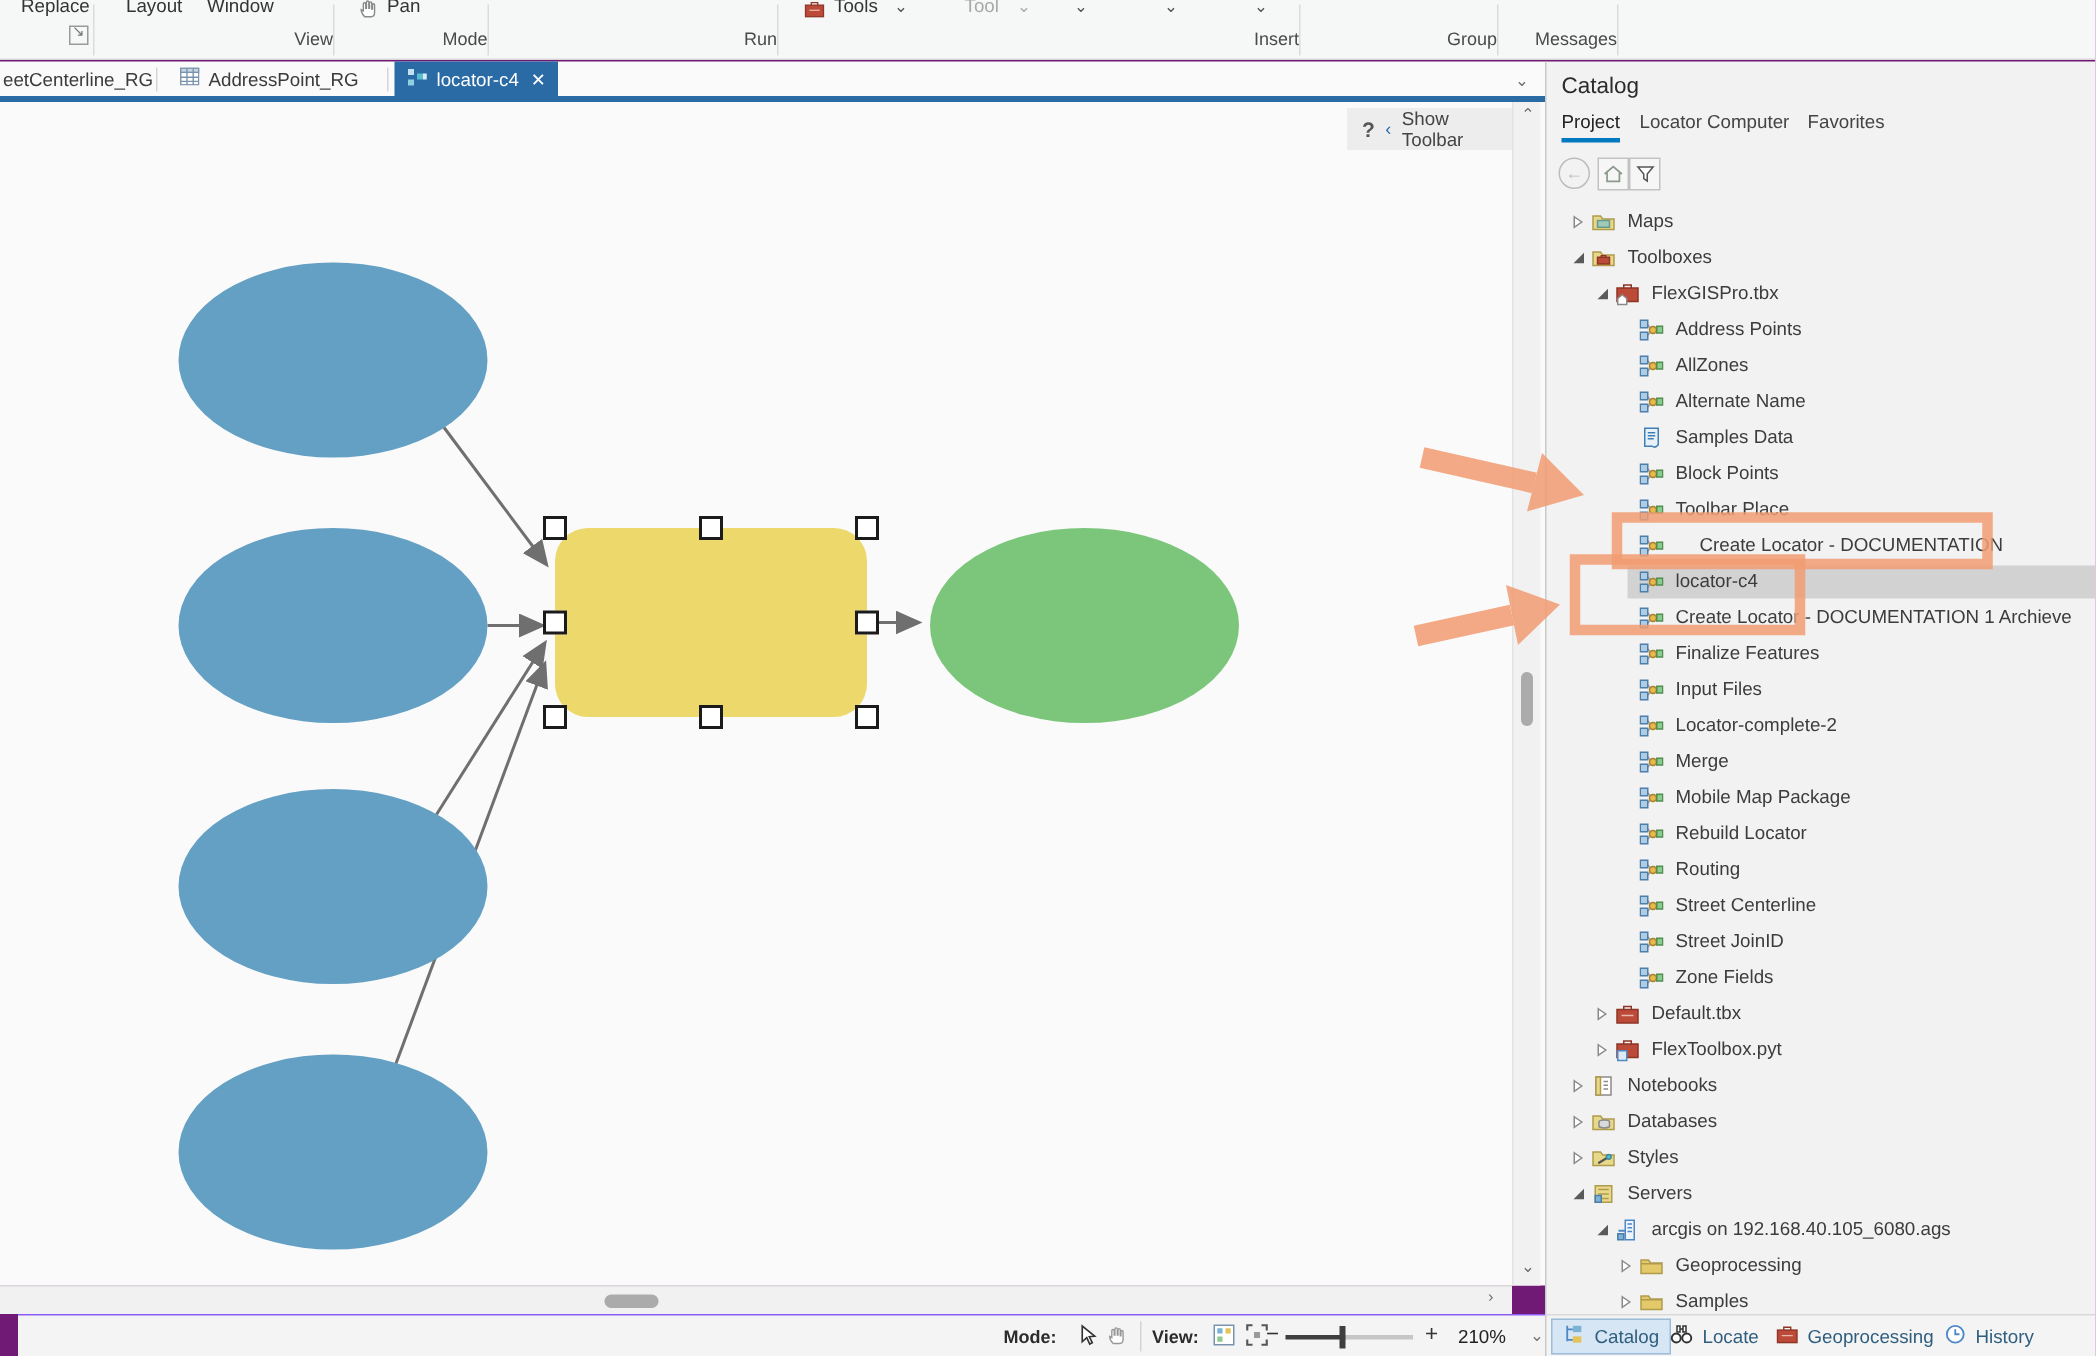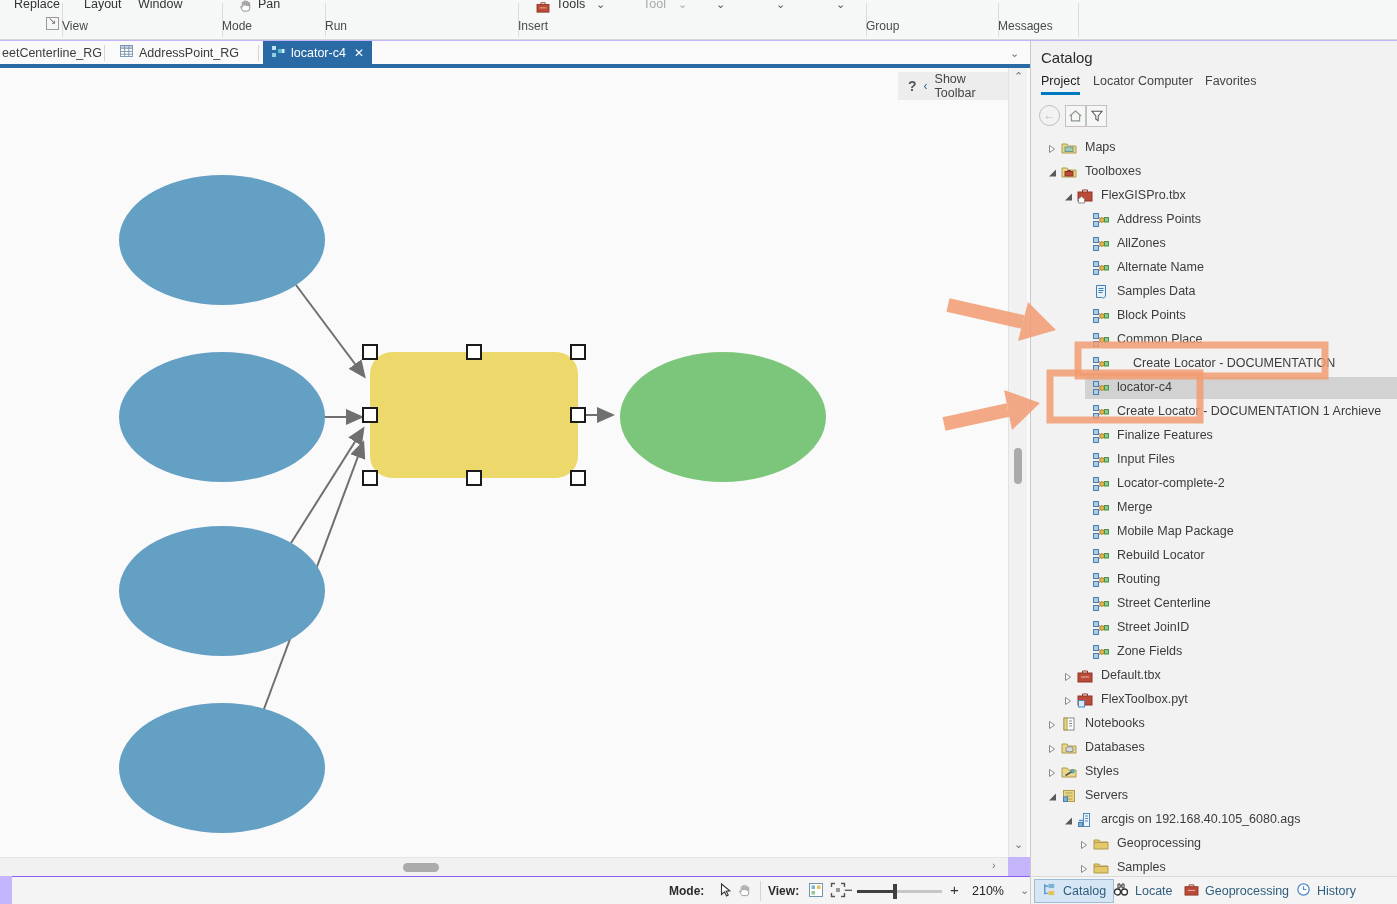--- a/index.html
+++ b/index.html
@@ -1,23 +1,23 @@
 <!DOCTYPE html>
 <html><head>
 <meta charset="utf-8">
 <style>
   * { margin:0; padding:0; box-sizing:border-box; }
   html,body { width:1397px; height:904px; overflow:hidden; }
   body { font-family:"Liberation Sans", sans-serif; color:#3b3b3b; background:#fff; position:relative; }
-  #app { position:absolute; inset:0; width:1397px; height:904px; background:#c4b5fd; overflow:hidden; }
+  #app { position:absolute; inset:0; width:1397px; height:904px; background:#701a75; overflow:hidden; }
 
   
   #ribbon { position:absolute; left:0; top:0; width:1397px; height:40px; background:#f6f7f7; border-bottom:1px solid #d8d8d8; overflow:hidden; }
   .rb-cut { position:absolute; top:-3px; font-size:12.5px; color:#333; white-space:nowrap; }
-  .rb-grouplabel { position:absolute; top:19px; font-size:12px; color:#4a4a4a; text-align:left; }
+  .rb-grouplabel { position:absolute; top:19px; font-size:12px; color:#4a4a4a; text-align:right; }
   .rb-sep { position:absolute; top:3px; height:34px; width:1px; background:#dcdcdc; }
   .rb-chev { position:absolute; top:-2px; font-size:11px; color:#555; }
   .rb-chev.dis { color:#aaa; }
   #dialog-launcher { position:absolute; left:46px; top:17px; width:13px; height:13px; border:1px solid #9a9a9a; position:absolute; }
   #dialog-launcher::after { content:"↘"; position:absolute; left:1px; top:-3px; font-size:10px; color:#777; }
 
   
   #tabbar { position:absolute; left:0; top:41px; width:1030px; height:27px; background:#fafafa; }
   #tabbar-underline { position:absolute; left:0; top:64px; width:1030px; height:4px; }
   .doc-tab { position:absolute; top:0; height:23px; display:flex; align-items:center; gap:6px; font-size:12.5px; color:#3b3b3b; padding:0 8px; cursor:default; }
@@ -334,21 +334,21 @@
           <span class="tree-label" style="left: 86px;">Block Points</span>
         </div>
         <div class="tree-row" style="top: 287px;">
           <span class="tree-ico" style="left: 62px;"><svg width="16" height="16" viewBox="0 0 16 16">
               <path d="M5 4 L8.5 8 M5 12 L8.5 8 M10.5 8 L12 8" stroke="#9a9a9a" fill="none"></path>
               <rect x="0.5" y="1.5" width="5" height="5" fill="#aecde4" stroke="#4d7ea8"></rect>
               <rect x="0.5" y="9.5" width="5" height="5" fill="#aecde4" stroke="#4d7ea8"></rect>
               <circle cx="9" cy="8" r="2.3" fill="#e8b84b" stroke="#a8802a"></circle>
               <rect x="11.5" y="5.5" width="4" height="4.5" fill="#8fc98f" stroke="#4e8f4e"></rect>
             </svg></span>
-          <span class="tree-label" style="left: 86px;">Common Place</span>
+          <span class="tree-label" style="left: 86px;">Toolbar Place</span>
         </div>
         <div class="tree-row" style="top: 311px;">
           <span class="tree-ico" style="left: 62px;"><svg width="16" height="16" viewBox="0 0 16 16">
               <path d="M5 4 L8.5 8 M5 12 L8.5 8 M10.5 8 L12 8" stroke="#9a9a9a" fill="none"></path>
               <rect x="0.5" y="1.5" width="5" height="5" fill="#aecde4" stroke="#4d7ea8"></rect>
               <rect x="0.5" y="9.5" width="5" height="5" fill="#aecde4" stroke="#4d7ea8"></rect>
               <circle cx="9" cy="8" r="2.3" fill="#e8b84b" stroke="#a8802a"></circle>
               <rect x="11.5" y="5.5" width="4" height="4.5" fill="#8fc98f" stroke="#4e8f4e"></rect>
             </svg></span>
           <span class="tree-label" style="left: 102px;">Create Locator - DOCUMENTATION</span>

